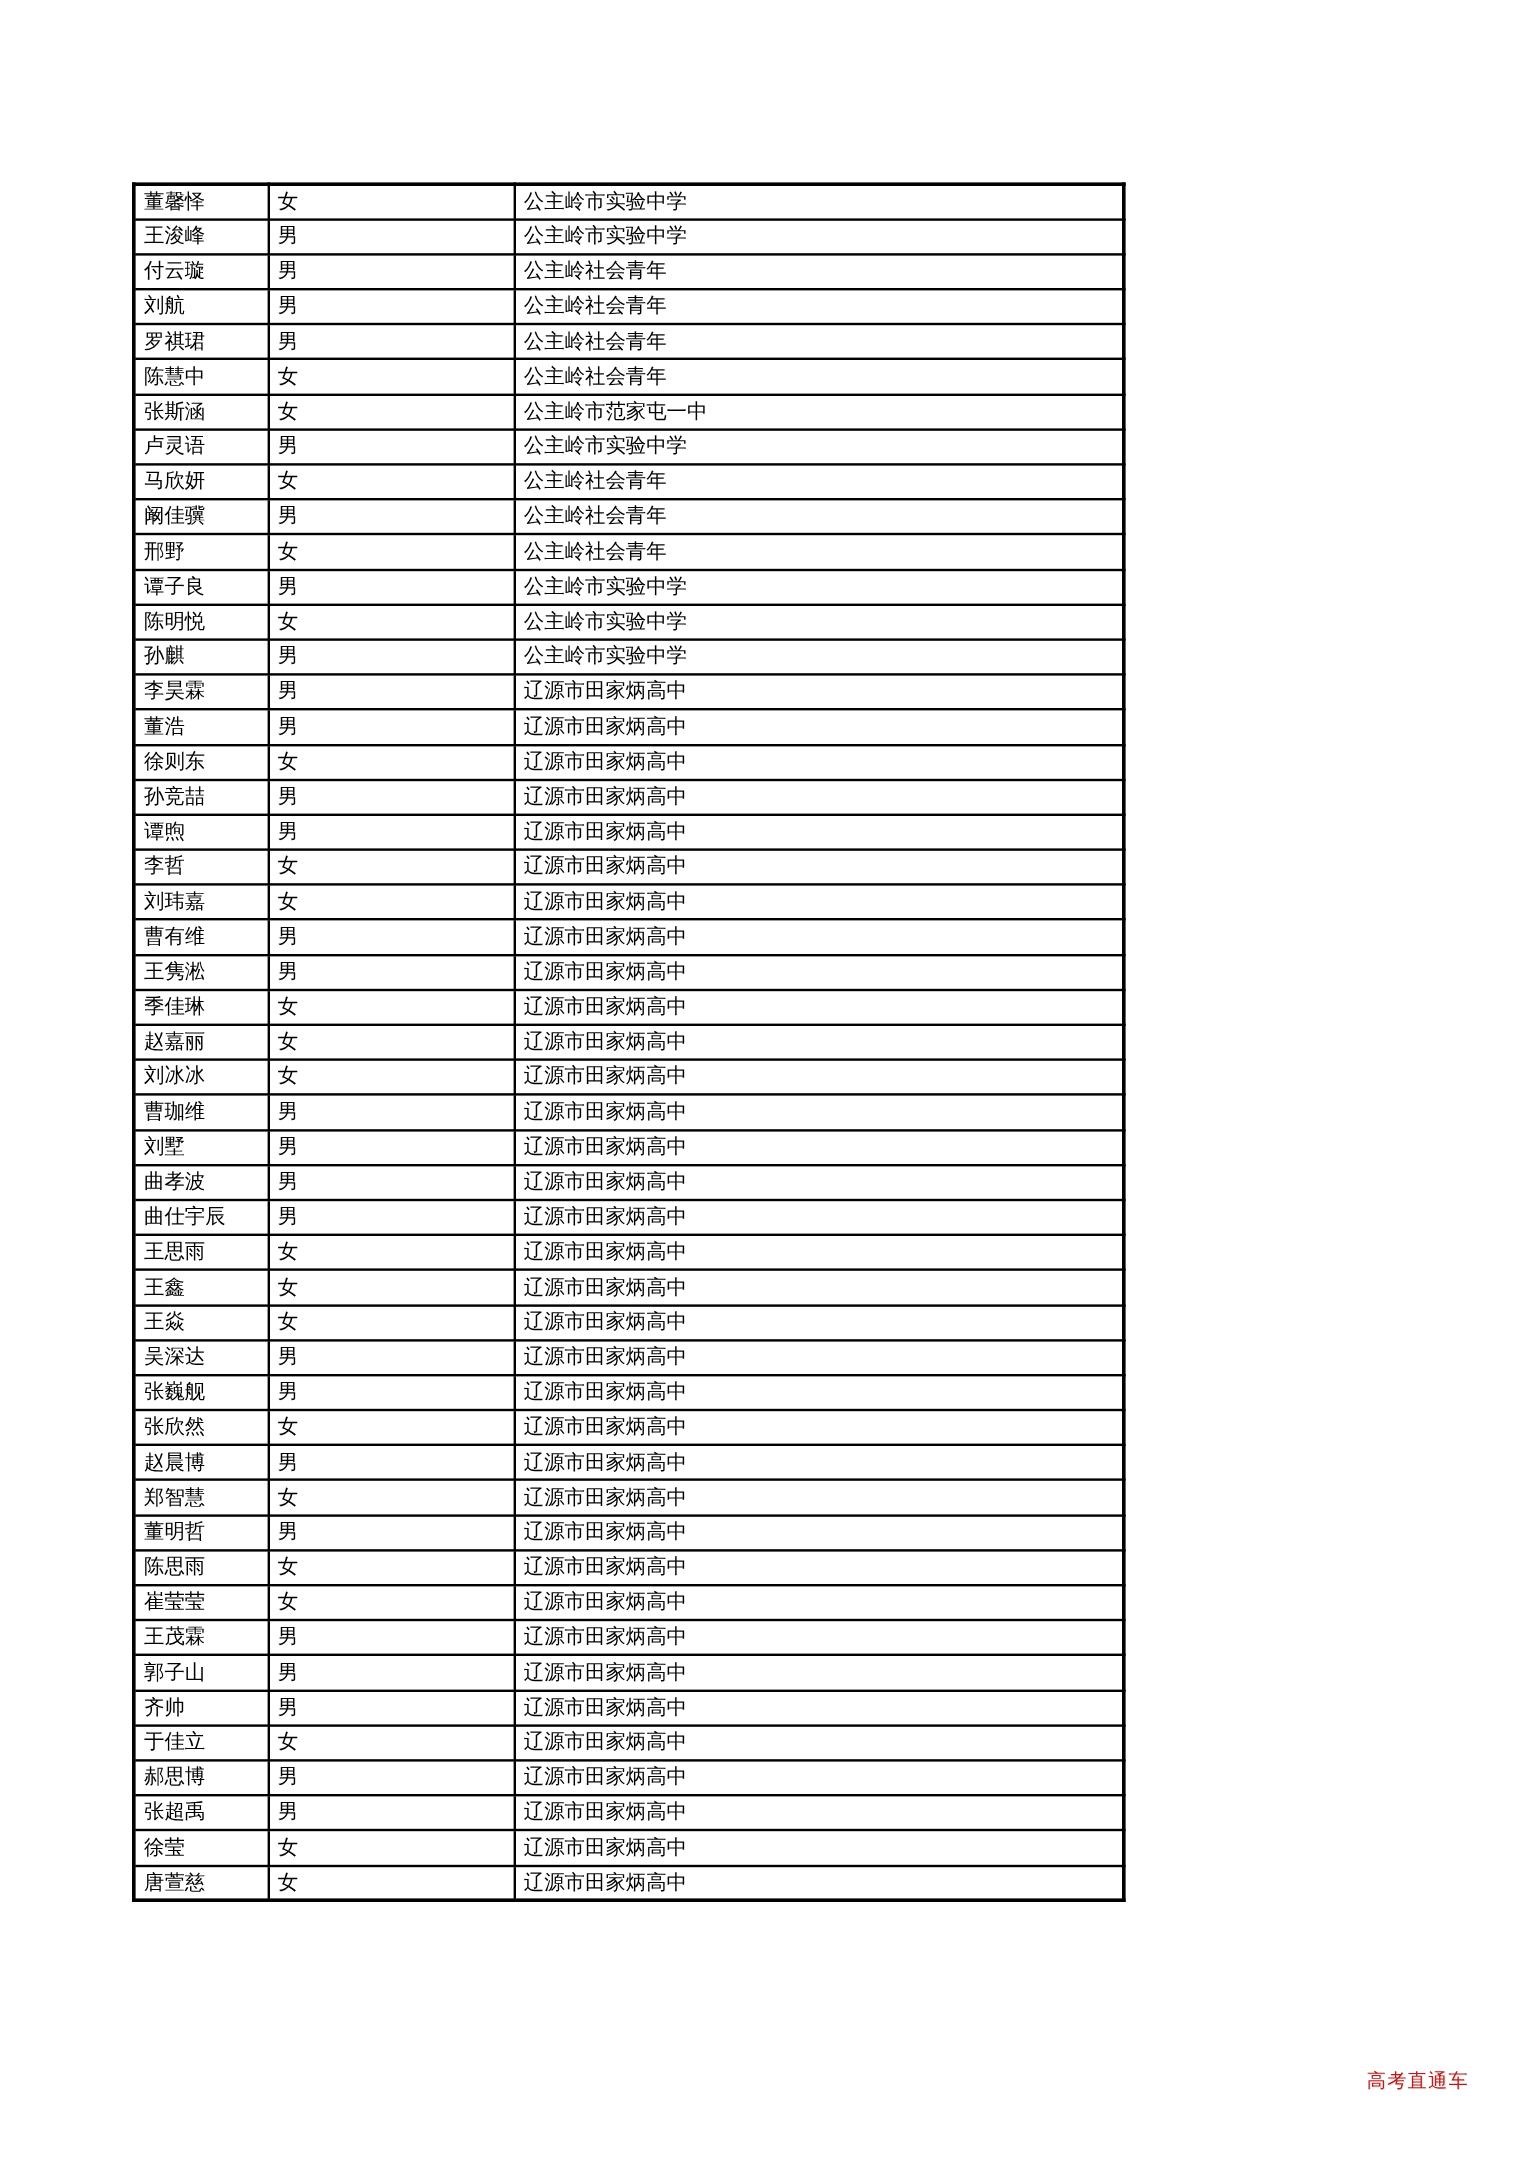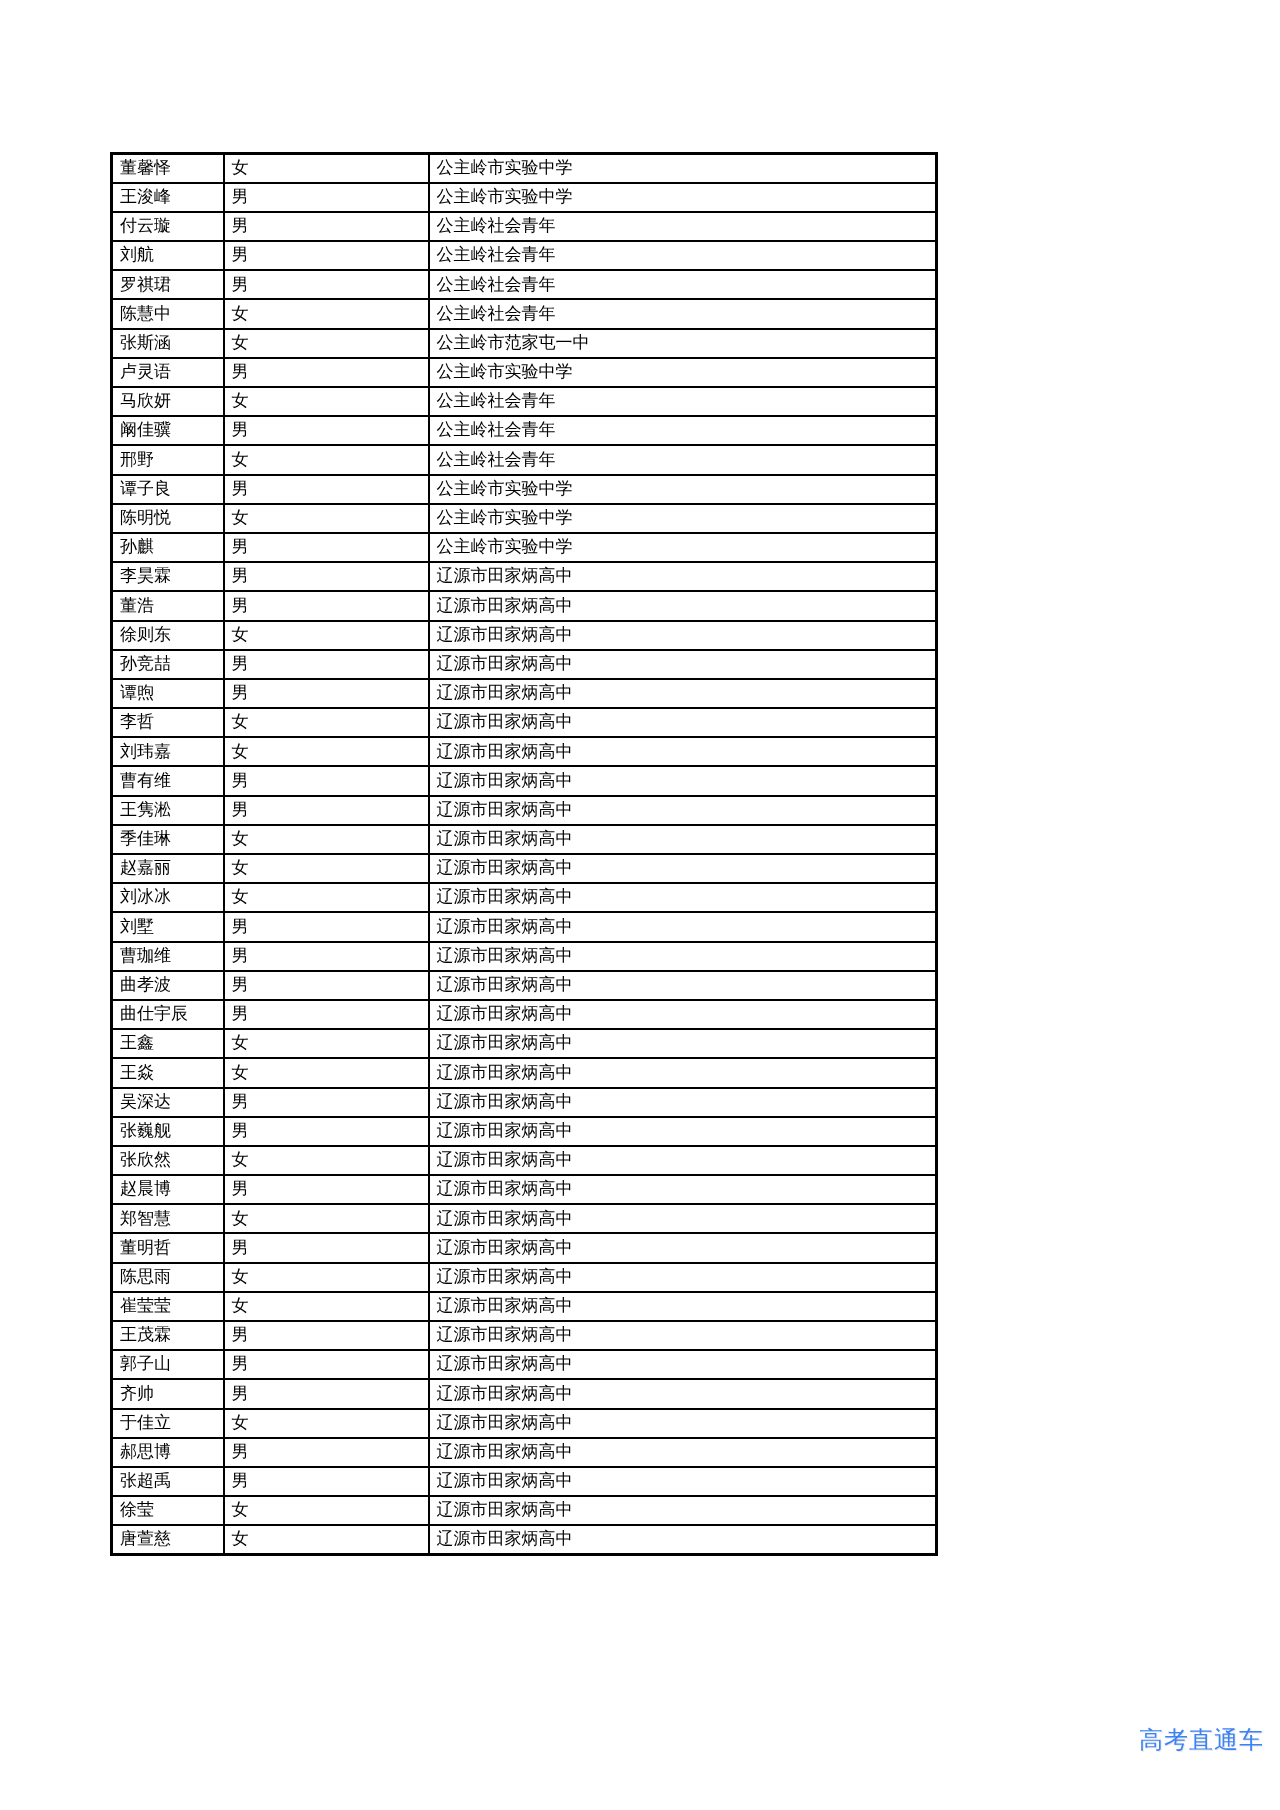--- a/index.html
+++ b/index.html
@@ -41,23 +41,23 @@
     color: #000000;
     font-weight: 400;
   }
   col.c-name   { width: 112px; }
   col.c-gender { width: 205px; }
   col.c-school { width: 508px; }
   .watermark {
     position: absolute;
     left: 1139px;
     top: 1724px;
-    font-size: 24px;
+    font-size: 16px;
     letter-spacing: 1px;
-    color: #3b82f6;
+    color: #b91c1c;
     font-family: "Liberation Sans", "DejaVu Sans", sans-serif;
     white-space: nowrap;
     text-shadow: 1px 1px 0 #e8e8e8;
   }
 </style>
 </head>
 <body>
 
 <div class="page">
 
@@ -192,37 +192,42 @@
           <td>赵嘉丽</td>
           <td>女</td>
           <td>辽源市田家炳高中</td>
         </tr>
         <tr>
           <td>刘冰冰</td>
           <td>女</td>
           <td>辽源市田家炳高中</td>
         </tr>
         <tr>
+          <td>曹珈维</td>
+          <td>男</td>
+          <td>辽源市田家炳高中</td>
+        </tr>
+        <tr>
           <td>刘墅</td>
           <td>男</td>
           <td>辽源市田家炳高中</td>
         </tr>
         <tr>
-          <td>曹珈维</td>
-          <td>男</td>
-          <td>辽源市田家炳高中</td>
-        </tr>
-        <tr>
           <td>曲孝波</td>
           <td>男</td>
           <td>辽源市田家炳高中</td>
         </tr>
         <tr>
           <td>曲仕宇辰</td>
           <td>男</td>
+          <td>辽源市田家炳高中</td>
+        </tr>
+        <tr>
+          <td>王思雨</td>
+          <td>女</td>
           <td>辽源市田家炳高中</td>
         </tr>
         <tr>
           <td>王鑫</td>
           <td>女</td>
           <td>辽源市田家炳高中</td>
         </tr>
         <tr>
           <td>王焱</td>
           <td>女</td>

